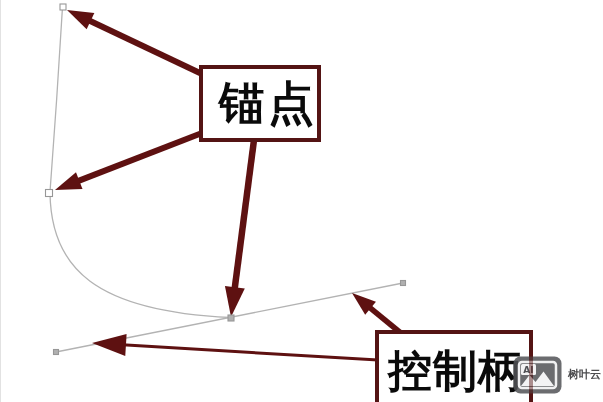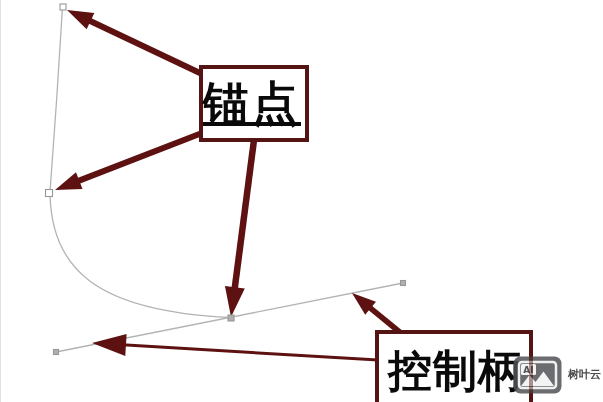--- a/index.html
+++ b/index.html
@@ -7,22 +7,22 @@
     position:relative;width:603px;height:402px;background:#ffffff;
     overflow:hidden;font-family:"DejaVu Sans","Liberation Sans",sans-serif;
   }
   #edge-line{position:absolute;left:0;top:0;width:1px;height:100%;background:#e2e2e2;}
   svg.layer{position:absolute;left:0;top:0;}
   .label-box{
     position:absolute;background:#ffffff;border:4px solid #541414;
     display:flex;align-items:center;box-sizing:border-box;
     color:#0a0a0a;font-weight:700;white-space:nowrap;
   }
-  #anchor-box{left:199px;top:65px;width:110px;height:77px;justify-content:flex-start;
-    font-size:46px;letter-spacing:3px;text-decoration:underline;}
+  #anchor-box{left:199px;top:65px;width:122px;height:77px;justify-content:flex-end;
+    font-size:46px;letter-spacing:3px;}
   #handle-box{left:375px;top:330px;width:158px;height:84px;align-items:flex-start;
     padding:8px 0 0 9px;font-size:44px;letter-spacing:1px;}
   #watermark{position:absolute;left:513px;top:356px;display:flex;align-items:center;}
   #watermark .brand{margin-left:6px;font-size:11px;font-weight:700;color:#4c4c4e;line-height:38px;}
   #border-overlay{position:absolute;left:529px;top:356px;width:4px;height:46px;
     background:#541414;opacity:0.45;}
 </style>
 </head>
 <body>
 

